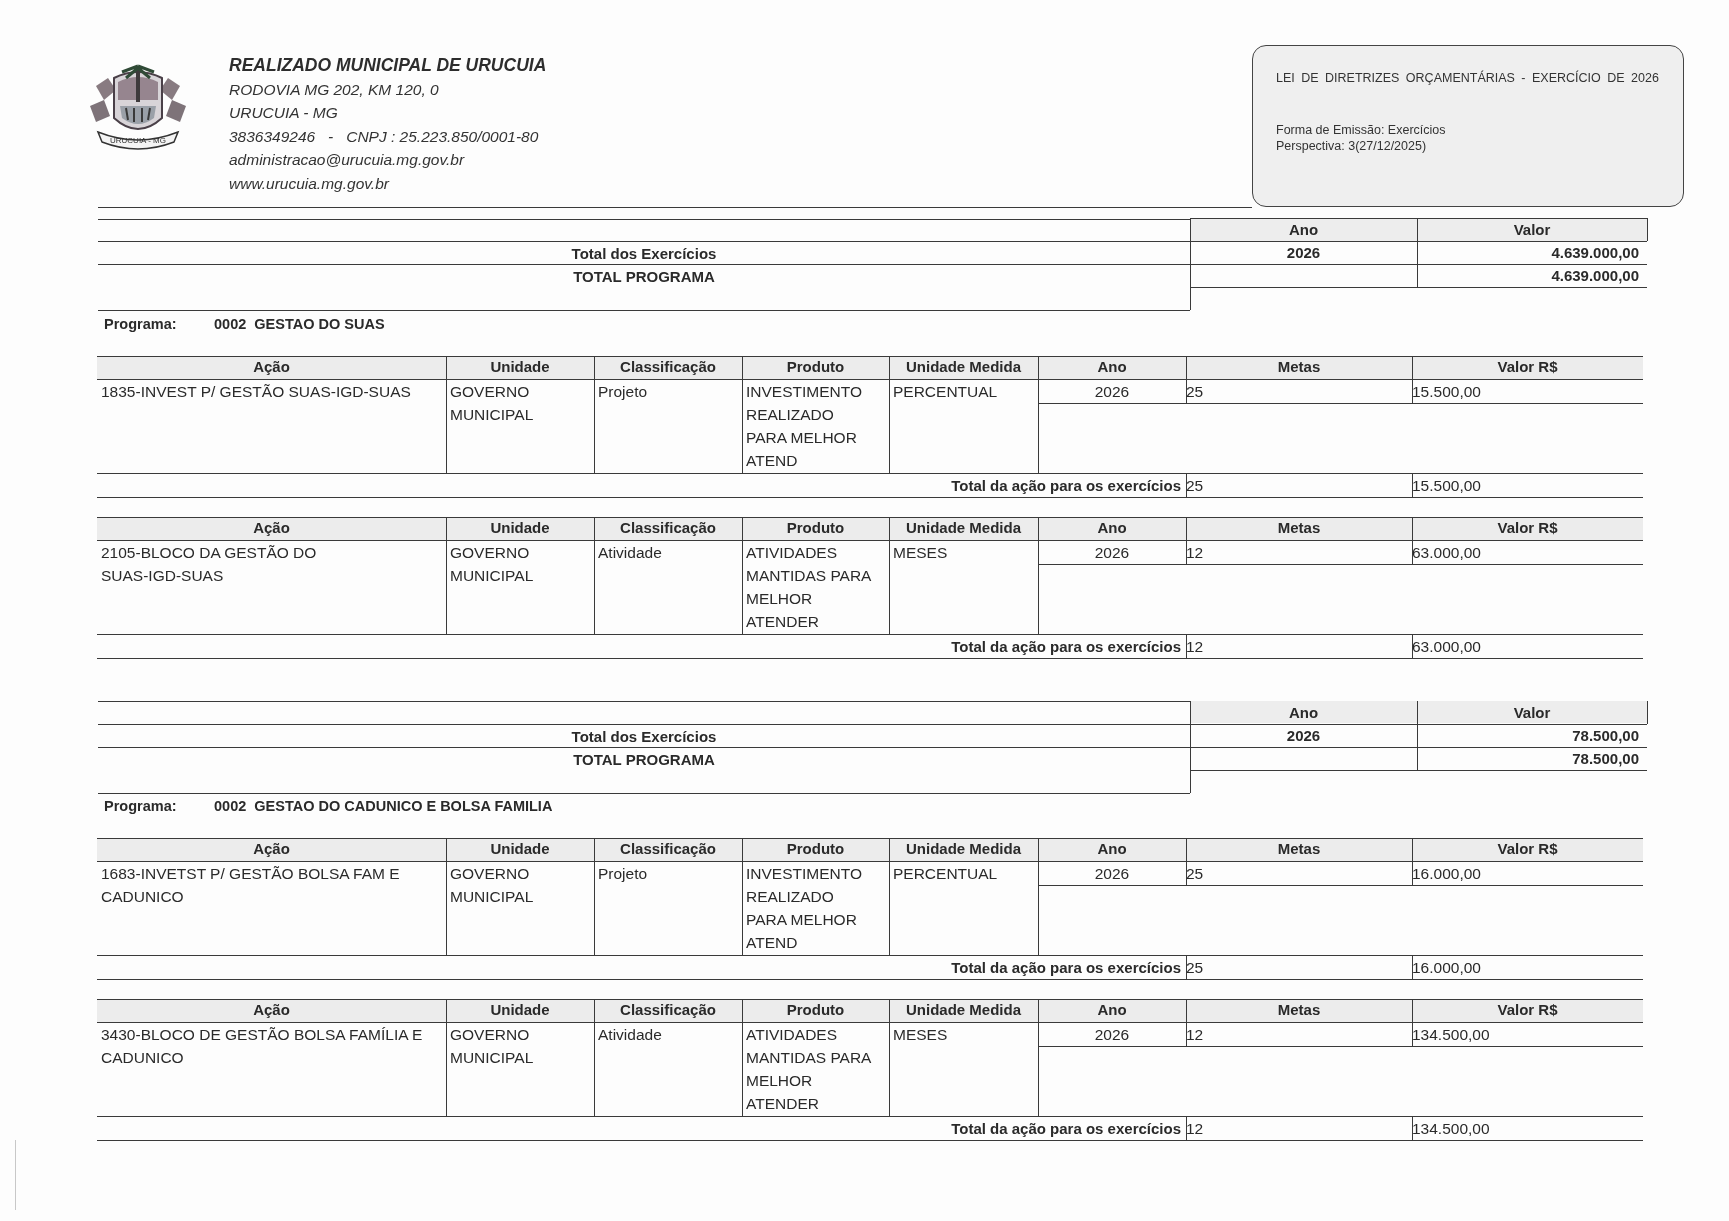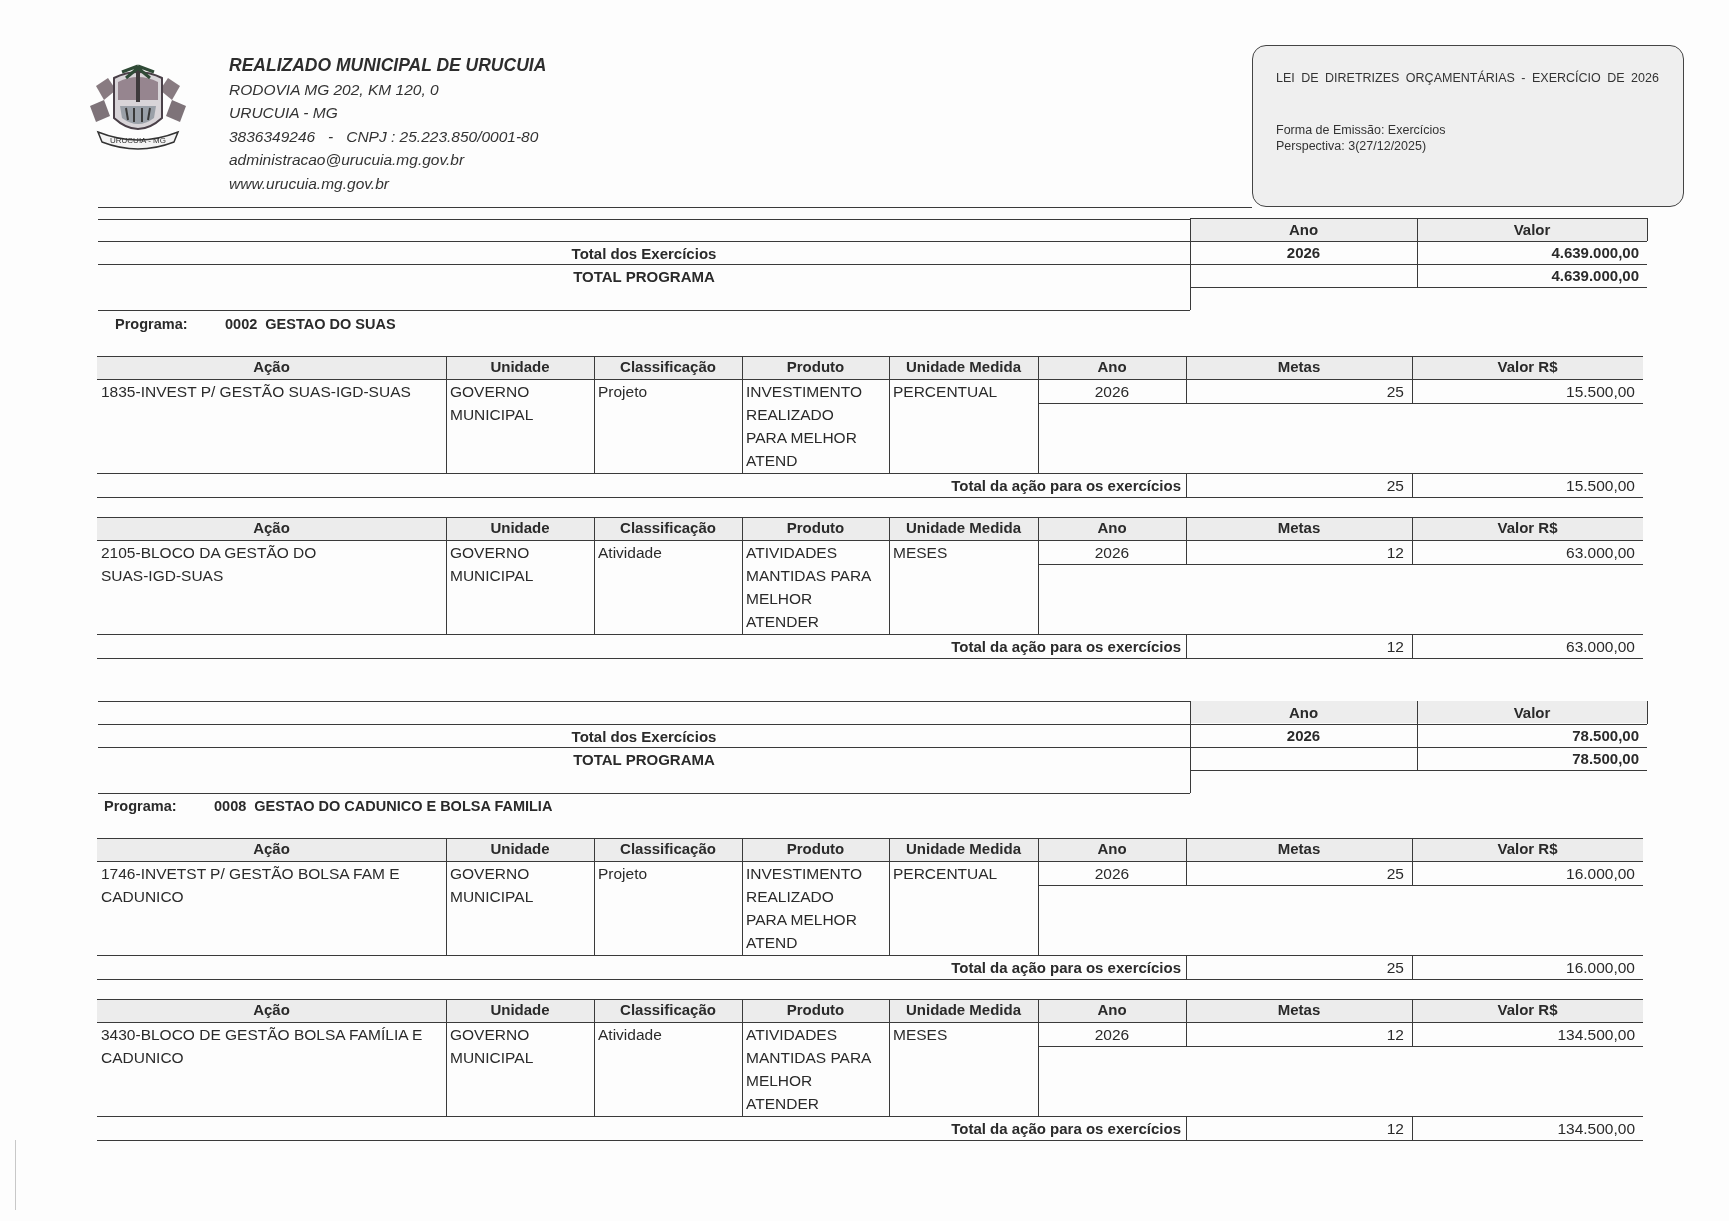--- a/index.html
+++ b/index.html
@@ -37,21 +37,21 @@
   .programa .lbl { display: inline-block; width: 110px; }
 
   
   .act { position: absolute; left: 97px; width: 1546px; }
   .act .head {
     position: absolute; left: 0; top: 0; width: 100%; height: 22px;
     background: #ececec; border-top: 1.6px solid #3a3a3a; border-bottom: 1.6px solid #3a3a3a;
   }
   .act .hc { position: absolute; top: 0; height: 22px; line-height: 22px; text-align: center; font-weight: bold; font-size: 15px; }
   .act .cell { position: absolute; font-size: 15.5px; line-height: 23px; color: #2a2a2a; }
-  .act .num { text-align: right; }
+  .act .num { text-align: left; }
   .act .center { text-align: center; }
   .act .vl { position: absolute; width: 0; border-left: 1.4px solid #3a3a3a; }
   .act .hl { position: absolute; height: 0; border-top: 1.6px solid #3a3a3a; }
   .act .totlabel { position: absolute; font-weight: bold; font-size: 15px; text-align: right; line-height: 23px; }
 </style>
 </head>
 <body>
 
 <div class="abs scan-edge"></div>
 
@@ -104,21 +104,21 @@
   <div class="vline" style="left:1647px; top:218px; height:23px;"></div>
   <div class="tot-cell" style="left:1190px; top:221px; width:227px; text-align:center;">Ano</div>
   <div class="tot-cell" style="left:1417px; top:221px; width:230px; text-align:center;">Valor</div>
   <div class="tot-label" style="left:98px; top:245px; width:1092px;">Total dos Exercícios</div>
   <div class="tot-cell" style="left:1190px; top:244px; width:227px; text-align:center;">2026</div>
   <div class="tot-cell" style="left:1417px; top:244px; width:222px; text-align:right;">4.639.000,00</div>
   <div class="tot-label" style="left:98px; top:268px; width:1092px;">TOTAL PROGRAMA</div>
   <div class="tot-cell" style="left:1417px; top:267px; width:222px; text-align:right;">4.639.000,00</div>
 </div>
 
-<div class="programa" style="left:115px; top:316px;">
+<div class="programa" style="left:104px; top:316px;">
   <span class="lbl">Programa:</span><span style="white-space:pre">0002  GESTAO DO SUAS</span>
 </div>
 
 <div class="act" style="top:356px;">
     <div class="head" style=""></div>
     <div class="hc" style="left:0px;width:349px;">Ação</div>
     <div class="hc" style="left:349px;width:148px;">Unidade</div>
     <div class="hc" style="left:497px;width:148px;">Classificação</div>
     <div class="hc" style="left:645px;width:147px;">Produto</div>
     <div class="hc" style="left:792px;width:149px;">Unidade Medida</div>
@@ -206,21 +206,21 @@
   <div class="tot-cell" style="left:1190px; top:704px; width:227px; text-align:center;">Ano</div>
   <div class="tot-cell" style="left:1417px; top:704px; width:230px; text-align:center;">Valor</div>
   <div class="tot-label" style="left:98px; top:728px; width:1092px;">Total dos Exercícios</div>
   <div class="tot-cell" style="left:1190px; top:727px; width:227px; text-align:center;">2026</div>
   <div class="tot-cell" style="left:1417px; top:727px; width:222px; text-align:right;">78.500,00</div>
   <div class="tot-label" style="left:98px; top:751px; width:1092px;">TOTAL PROGRAMA</div>
   <div class="tot-cell" style="left:1417px; top:750px; width:222px; text-align:right;">78.500,00</div>
 </div>
 
 <div class="programa" style="left:104px; top:798px;">
-  <span class="lbl">Programa:</span><span style="white-space:pre">0008  GESTAO DO CADUNICO E BOLSA FAMILIA</span>
+  <span class="lbl">Programa:</span><span style="white-space:pre">0002  GESTAO DO CADUNICO E BOLSA FAMILIA</span>
 </div>
 
 <div class="act" style="top:838px;">
     <div class="head" style=""></div>
     <div class="hc" style="left:0px;width:349px;">Ação</div>
     <div class="hc" style="left:349px;width:148px;">Unidade</div>
     <div class="hc" style="left:497px;width:148px;">Classificação</div>
     <div class="hc" style="left:645px;width:147px;">Produto</div>
     <div class="hc" style="left:792px;width:149px;">Unidade Medida</div>
     <div class="hc" style="left:941px;width:148px;">Ano</div>
@@ -234,21 +234,21 @@
     <div class="vl" style="left:1089px;top:0;height:47px;"></div>
     <div class="vl" style="left:1315px;top:0;height:47px;"></div>
     <div class="hl" style="left:941px;top:47px;width:605px;"></div>
     <div class="hl" style="left:0;top:117px;width:1546px;"></div>
     <div class="hl" style="left:0;top:141px;width:1546px;"></div>
     <div class="vl" style="left:1089px;top:118px;height:23px;"></div>
     <div class="vl" style="left:1315px;top:118px;height:23px;"></div>
     <div class="totlabel" style="left:0;top:118px;width:1084px;">Total da ação para os exercícios</div>
     <div class="cell num" style="left:1089px;top:118px;width:218px;">25</div>
     <div class="cell num" style="left:1315px;top:118px;width:223px;">16.000,00</div>
-    <div class="cell" style="left:4px;top:24px;width:343px;white-space:nowrap;">1746-INVETST P/ GESTÃO BOLSA FAM E</div>
+    <div class="cell" style="left:4px;top:24px;width:343px;white-space:nowrap;">1683-INVETST P/ GESTÃO BOLSA FAM E</div>
     <div class="cell" style="left:4px;top:47px;width:343px;white-space:nowrap;">CADUNICO</div>
     <div class="cell" style="left:353px;top:24px;width:142px;white-space:nowrap;">GOVERNO</div>
     <div class="cell" style="left:353px;top:47px;width:142px;white-space:nowrap;">MUNICIPAL</div>
     <div class="cell" style="top:24px;left:501px;width:142px;">Projeto</div>
     <div class="cell" style="left:649px;top:24px;width:141px;white-space:nowrap;">INVESTIMENTO</div>
     <div class="cell" style="left:649px;top:47px;width:141px;white-space:nowrap;">REALIZADO</div>
     <div class="cell" style="left:649px;top:70px;width:141px;white-space:nowrap;">PARA MELHOR</div>
     <div class="cell" style="left:649px;top:93px;width:141px;white-space:nowrap;">ATEND</div>
     <div class="cell" style="top:24px;left:796px;width:143px;">PERCENTUAL</div>
     <div class="cell center" style="top:24px;left:941px;width:148px;">2026</div>

